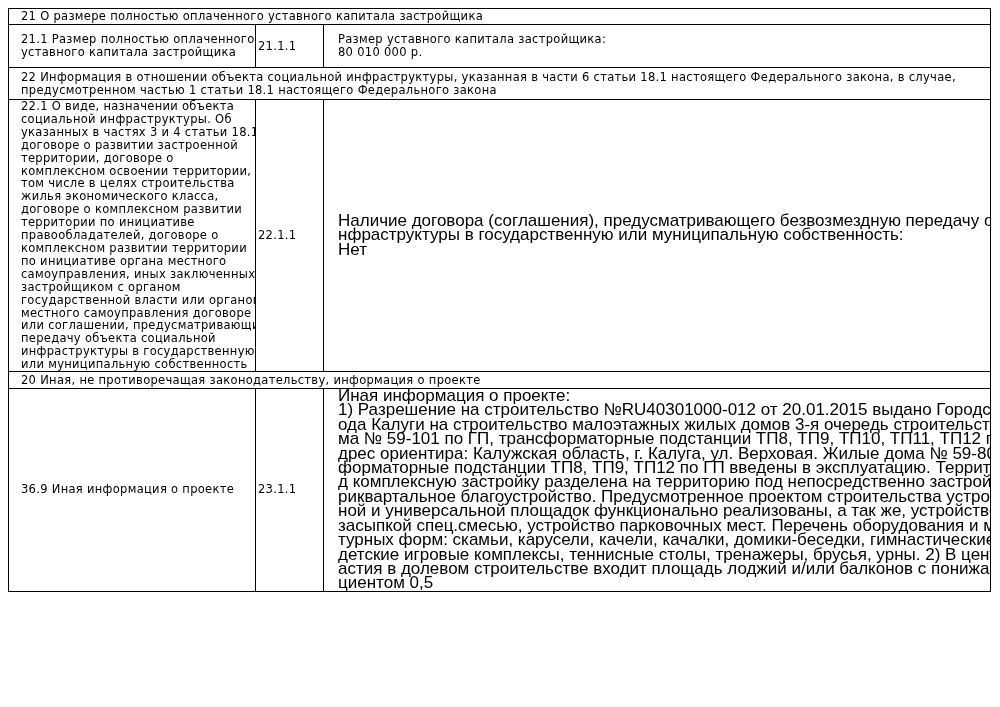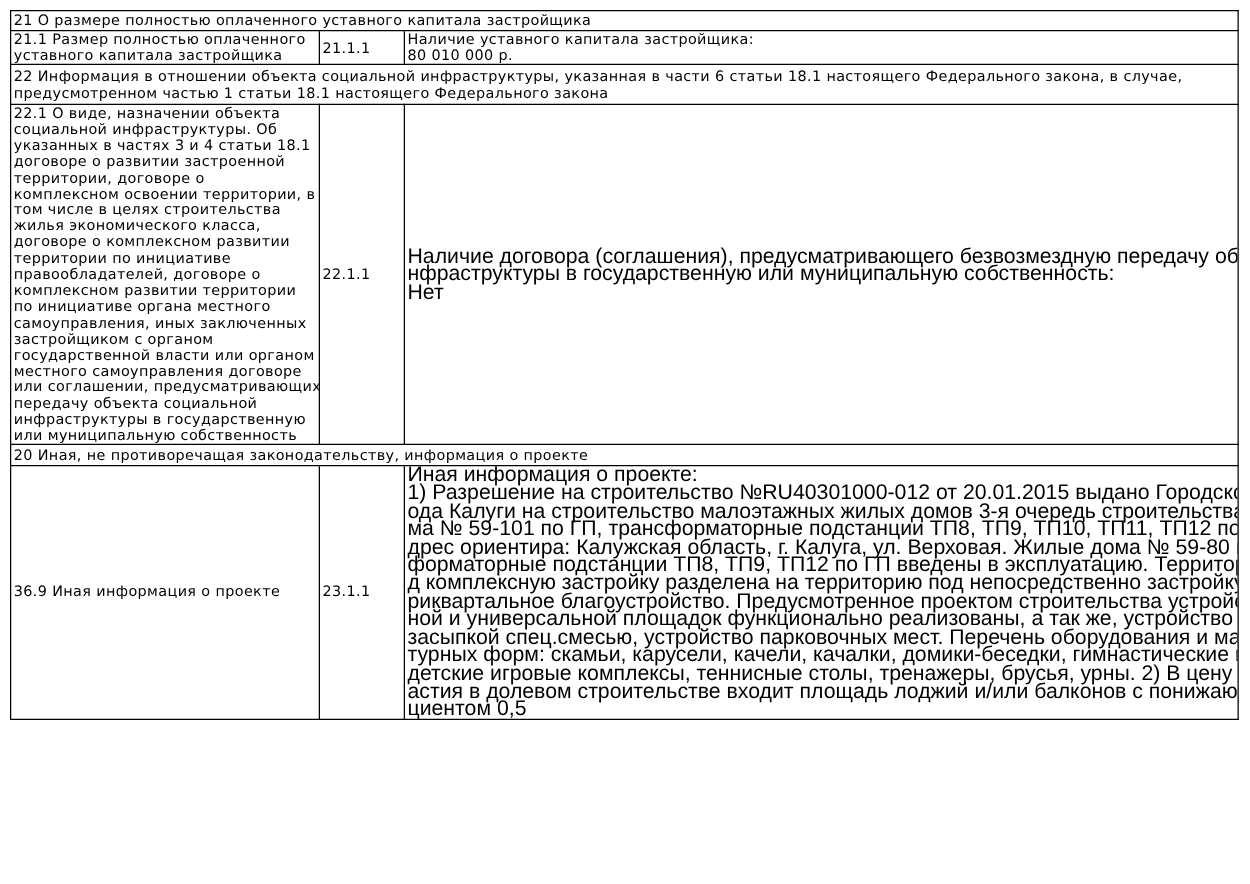--- a/index.html
+++ b/index.html
@@ -18,44 +18,44 @@
   
   .w{
     font-family:"DejaVu Sans",sans-serif;
     font-size:11.5px;line-height:12.9px;letter-spacing:0.3px;
   }
   
   .n{
     font-family:"Liberation Sans","DejaVu Sans",sans-serif;
     font-size:17px;line-height:14.4px;letter-spacing:0;
   }
-  .pre{white-space:pre;}
+  .pre{white-space:pre;padding-left:12px;}
   .block{display:block;}
   .bold{font-weight:normal;}
 </style>
 </head>
 <body>
 
 <table class="decl">
   <colgroup>
     <col style="width:247px">
     <col style="width:68px">
     <col style="width:667px">
   </colgroup>
 
   <tbody>
       <tr style="height:16px">
     <td colspan="3" class="w pre">21 О размере полностью оплаченного уставного капитала застройщика</td>
   </tr>
-  <tr style="height:27px">
+  <tr style="height:43px">
     <td class="w pre">21.1 Размер полностью оплаченного
 уставного капитала застройщика</td>
     <td class="w">21.1.1</td>
     <td class="w">
-      <span class="pre block">Наличие уставного капитала застройщика:</span>
+      <span class="pre block">Размер уставного капитала застройщика:</span>
       <span class="pre block bold">80 010 000 р.</span>
     </td>
   </tr>
 
   <tr style="height:32px">
     <td colspan="3" class="w pre">22 Информация в отношении объекта социальной инфраструктуры, указанная в части 6 статьи 18.1 настоящего Федерального закона, в случае,
 предусмотренном частью 1 статьи 18.1 настоящего Федерального закона</td>
   </tr>
   <tr style="height:270px">
     <td class="w pre">22.1 О виде, назначении объекта

